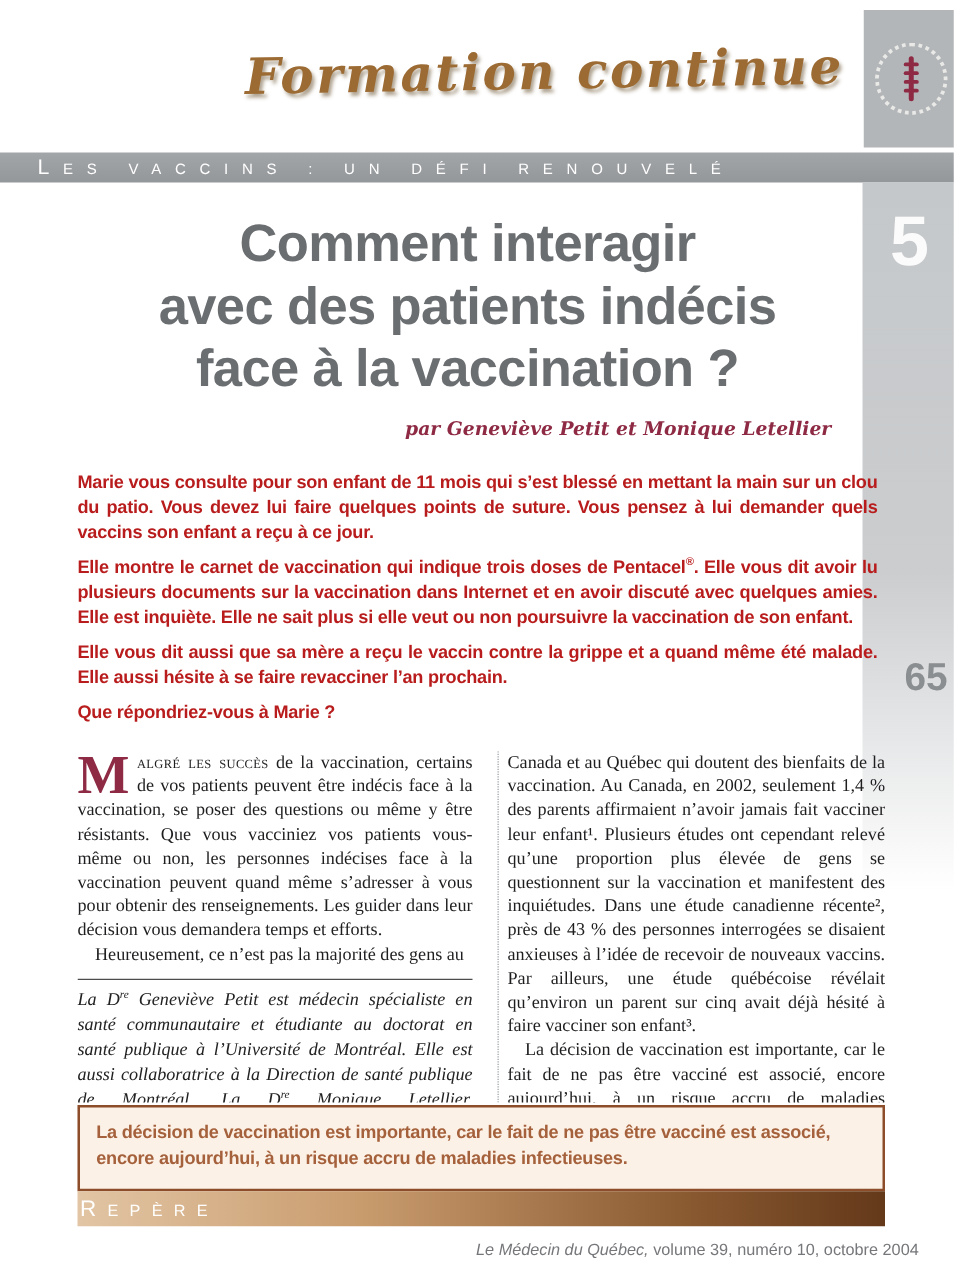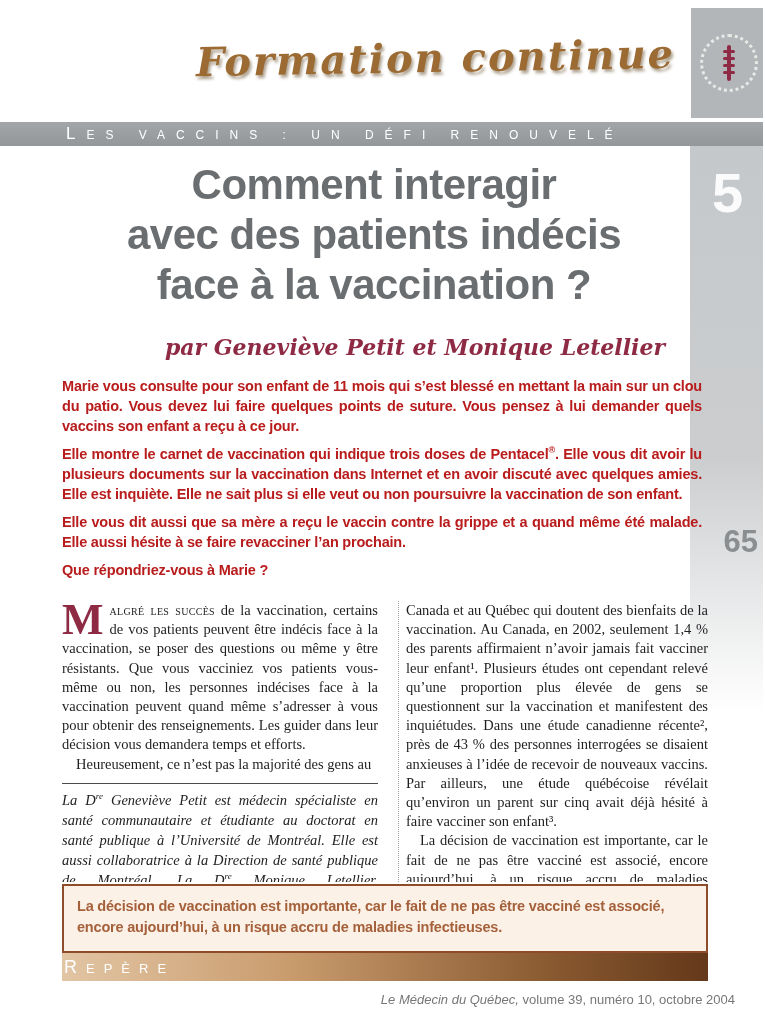--- a/index.html
+++ b/index.html
@@ -10,39 +10,39 @@
   .brand-script{position:absolute;top:34px;right:88px;
     font-family:"DejaVu Serif",serif;font-style:italic;font-weight:bold;
     font-size:40px;letter-spacing:2px;color:#9c6b33;transform:rotate(-1deg);
     text-shadow:2px 3px 3px rgba(100,75,40,.5);}
   .logo-box{position:absolute;left:691px;top:8px;width:74px;height:110px;background:#b3b6b8;}
   .logo-circle{position:absolute;left:9px;top:26px;width:52px;height:52px;border-radius:50%;
     border:3px dotted #e9e9e7;display:flex;align-items:center;justify-content:center;}
   .series-banner{position:absolute;left:0;top:122px;width:765px;height:24px;box-sizing:border-box;
     background:linear-gradient(#a3a6a9,#94979a);color:#ffffff;
     font-family:"Liberation Sans",sans-serif;font-size:12px;line-height:24px;
-    letter-spacing:11px;padding-left:66px;white-space:nowrap;}
+    letter-spacing:11px;padding-left:30px;white-space:nowrap;}
   .series-banner::first-letter{font-size:17px;}
 
   
   .sidebar{position:absolute;left:690px;top:146px;width:75px;height:566px;
     background:linear-gradient(180deg,#c5c8ca 0%,#cbcdcf 55%,rgba(250,250,250,0) 100%);}
   .chapter-number{position:absolute;top:14px;left:0;width:100%;text-align:center;
     font-family:"Liberation Sans",sans-serif;font-weight:bold;font-size:56px;
     color:rgba(255,255,255,0.92);}
   .page-number{position:absolute;top:378px;right:7px;
     font-family:"Liberation Sans",sans-serif;font-weight:bold;font-size:31px;color:#8b8e90;}
 
   
-  .article-title{position:absolute;top:160px;left:60px;width:628px;text-align:center;
+  .article-title{position:absolute;top:170px;left:60px;width:628px;text-align:center;
     font-family:"Liberation Sans",sans-serif;font-weight:700;font-size:42px;line-height:50px;
     letter-spacing:-0.5px;color:#6b6e70;}
   .byline{position:absolute;top:334px;left:160px;width:505px;text-align:right;
     font-family:"DejaVu Serif",serif;font-style:italic;font-weight:bold;
-    font-size:22px;color:#8e2a44;}
+    font-size:15px;color:#8e2a44;}
 
   
   .intro{position:absolute;top:376px;left:62px;width:640px;text-align:justify;
     font-family:"Liberation Sans",sans-serif;font-weight:bold;font-size:14.5px;
     line-height:20px;letter-spacing:-0.2px;color:#b91c1c;}
   .intro p{margin:0 0 8px 0;}
   .sup{font-size:9px;vertical-align:super;line-height:0;}
 
   
   .columns{position:absolute;top:601px;left:62px;width:646px;height:281px;display:flex;

